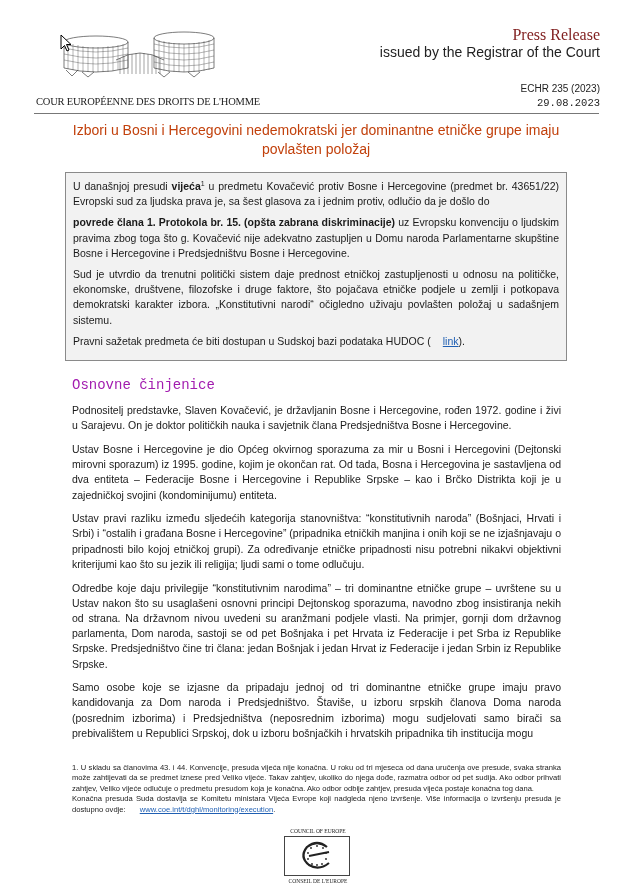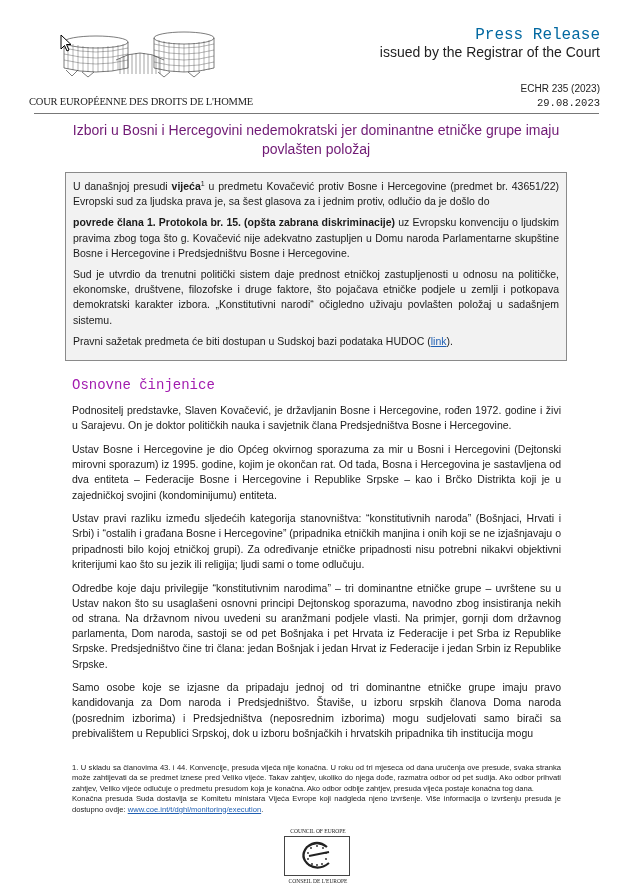--- a/index.html
+++ b/index.html
@@ -6,39 +6,39 @@
   body {
     width: 632px; height: 888px; background: #ffffff; position: relative; overflow: hidden;
     font-family: "Liberation Sans", "DejaVu Sans", sans-serif; color: #1a1a1a;
   }
   .page { position: absolute; left: 0; top: 0; width: 632px; height: 888px; }
 
   
   .logo { position: absolute; left: 58px; top: 30px; width: 170px; height: 50px; }
   .court-en { position: absolute; left: 36px; top: 83px; width: 220px; text-align: center;
     font-family: "Liberation Serif", serif; font-size: 10.5px; letter-spacing: -0.1px; color: #222; }
-  .court-fr { position: absolute; left: 26px; top: 96px; width: 230px; text-align: center;
+  .court-fr { position: absolute; left: 33px; top: 96px; width: 230px; text-align: center;
     font-family: "Liberation Serif", serif; font-size: 10.5px; letter-spacing: -0.2px; color: #222; }
-  .press { position: absolute; right: 32px; top: 26px; font-size: 16px; color: #0369a1; text-align: right; font-family: Liberation Mono, monospace; }
+  .press { position: absolute; right: 32px; top: 26px; font-size: 16px; color: #7f1d1d; text-align: right; font-family: Liberation Serif, serif; }
   .issued { position: absolute; right: 32px; top: 44px; font-size: 14px; color: #222; text-align: right; }
   .ref { position: absolute; right: 32px; top: 83px; font-size: 10px; color: #222; text-align: right; }
   .date { position: absolute; right: 32px; top: 97px; font-size: 10.5px; color: #222; text-align: right; font-family: Liberation Mono, monospace; }
   .header-rule { position: absolute; left: 34px; top: 113px; width: 565px; height: 1px; background: #777; }
 
   
   .title { position: absolute; left: 66px; top: 121px; width: 500px; text-align: center;
-    font-size: 14px; line-height: 19px; color: #701a75; }
+    font-size: 14px; line-height: 19px; color: #c2410c; }
 
   
   .summary { position: absolute; left: 65px; top: 172px; width: 502px; height: 189px; box-sizing: border-box;
     background: #f2f2f2; border: 1px solid #8a8a8a; padding: 6px 7px; font-size: 10.5px; line-height: 15.2px; }
   .summary p { margin: 0 0 6px 0; text-align: justify; }
   .summary b { font-weight: bold; }
   sup { font-size: 7px; line-height: 0; }
-  a.lnk { color: #1f5fb3; text-decoration: underline; }
+  a.lnk { color: #1f5fb3; text-decoration: underline; margin-left: 12px; }
 
   
   .h2 { position: absolute; left: 72px; top: 377px; font-size: 14px; color: #a21caf; font-family: Liberation Mono, monospace; }
   .body { position: absolute; left: 72px; top: 403px; width: 489px; font-size: 10.5px; line-height: 15.2px; }
   .body p { margin: 0 0 8.5px 0; text-align: justify; }
 
   
   .footnote { position: absolute; left: 72px; top: 763px; width: 489px; font-size: 7.6px; line-height: 10.4px; color: #222; }
   .footnote p { margin: 0; text-align: justify; }
 

